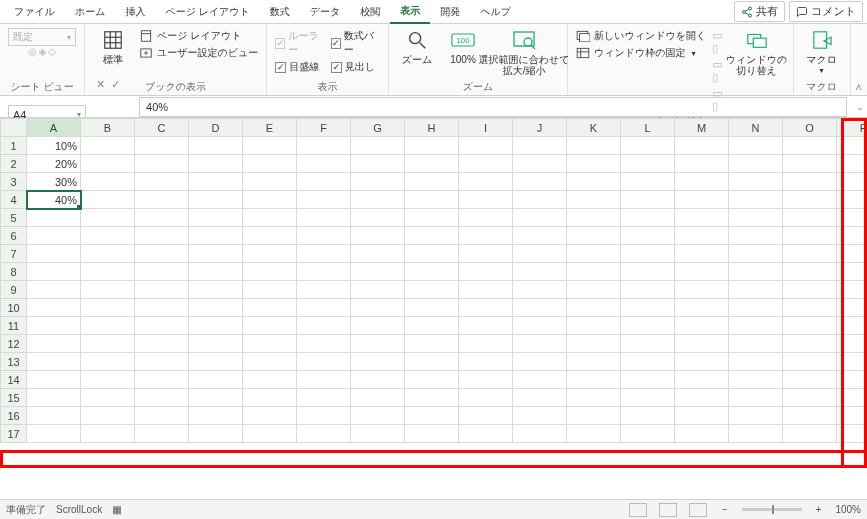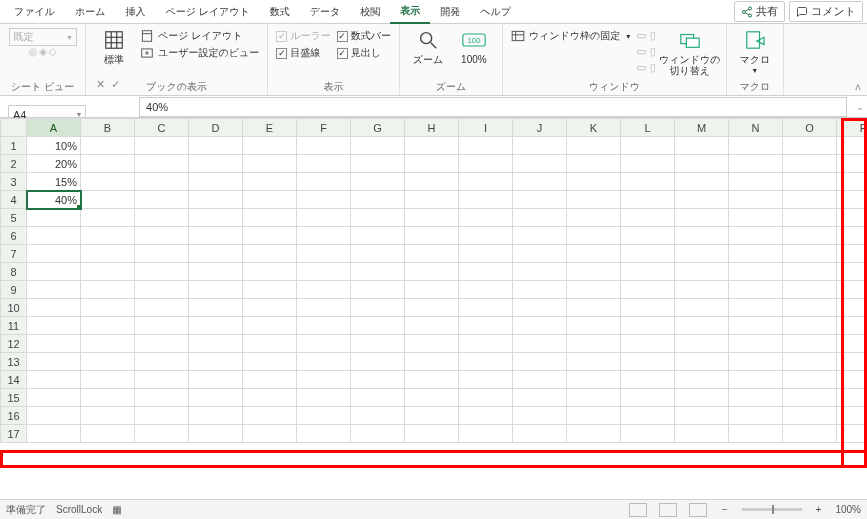--- a/index.html
+++ b/index.html
@@ -196,27 +196,47 @@
       </div>
       <div class="bigbtn">
         <span class="ico">
             <svg width="24" height="20" viewBox="0 0 28 20">
               <rect x="1" y="3" width="26" height="14" fill="none" stroke="#2a7" stroke-width="1.3" rx="2"></rect>
               <text x="14" y="14" font-size="9" text-anchor="middle" fill="#2a7">100</text>
             </svg>
           </span>
         <span>100%</span>
       </div>
+      <div class="bigbtn" style="width:70px">
+        <span class="ico">
+            <svg width="24" height="20" viewBox="0 0 24 20" fill="none" stroke="#2a7" stroke-width="1.3">
+              <rect x="2" y="2" width="20" height="14"></rect>
+              <circle cx="16" cy="12" r="4"></circle>
+              <line x1="19" y1="15" x2="23" y2="19"></line>
+            </svg>
+          </span>
+        <span style="white-space:pre">選択範囲に合わせて
+拡大/縮小</span>
+      </div>
     </div>
     <div class="group-label">ズーム</div>
   </div>
 
   <div class="group">
     <div class="group-body">
       <div class="smallrow">
+        <div class="smallbtn">
+            <span>
+              <svg width="14" height="12" viewBox="0 0 24 20" fill="none" stroke="#444" stroke-width="1.5">
+                <rect x="2" y="2" width="18" height="14"></rect>
+                <rect x="6" y="6" width="18" height="14" fill="#fff"></rect>
+              </svg>
+            </span>
+            <span>新しいウィンドウを開く</span>
+          </div>
         <div class="smallbtn">
             <span>
               <svg width="14" height="12" viewBox="0 0 24 20" fill="none" stroke="#444" stroke-width="1.5">
                 <rect x="2" y="2" width="20" height="16"></rect>
                 <line x1="2" y1="8" x2="22" y2="8"></line>
                 <line x1="8" y1="2" x2="8" y2="18"></line>
               </svg>
             </span>
             <span>ウィンドウ枠の固定</span>
             <span style="font-size:8px;margin-left:2px">▾</span>
@@ -336,21 +356,21 @@
           <td></td>
           <td></td>
           <td></td>
           <td></td>
           <td></td>
           <td></td>
           <td></td>
         </tr>
         <tr>
           <th>3</th>
-          <td>15%</td>
+          <td>30%</td>
           <td></td>
           <td></td>
           <td></td>
           <td></td>
           <td></td>
           <td></td>
           <td></td>
           <td></td>
           <td></td>
           <td></td>

